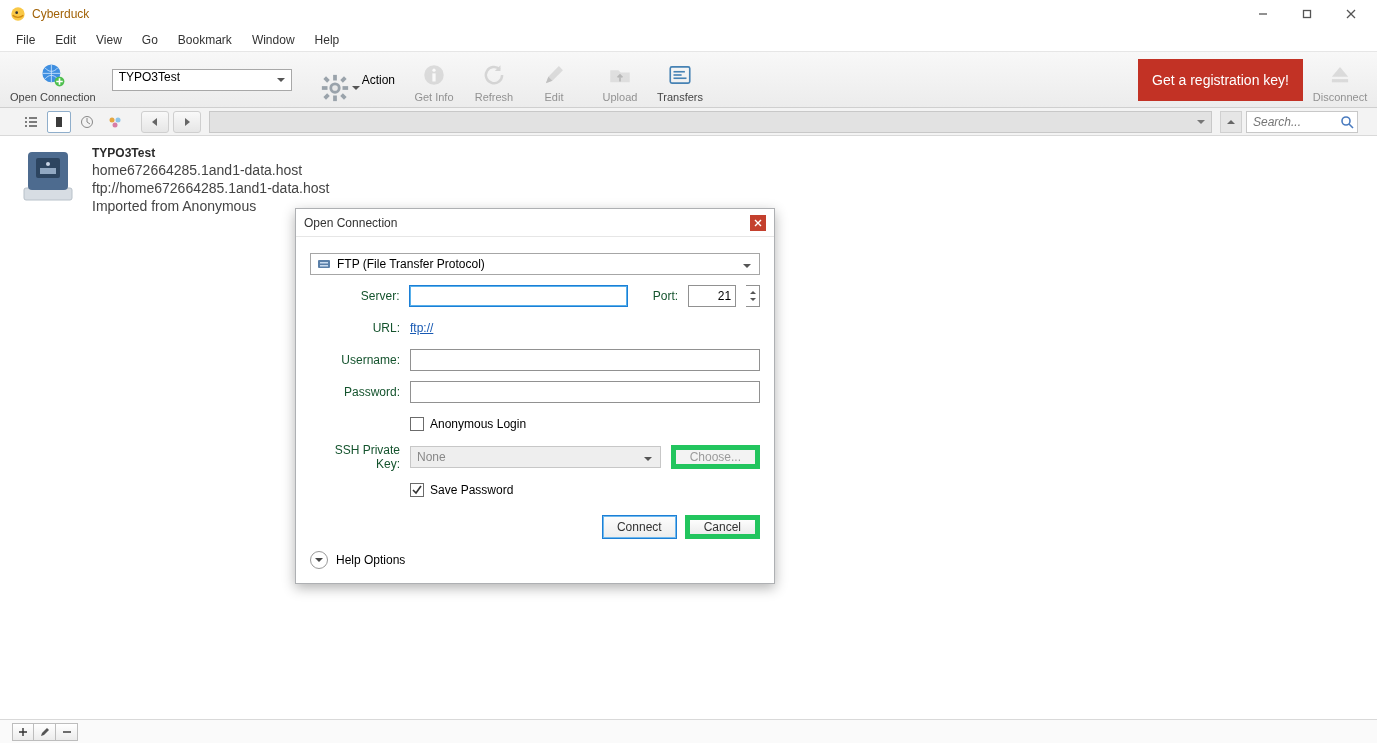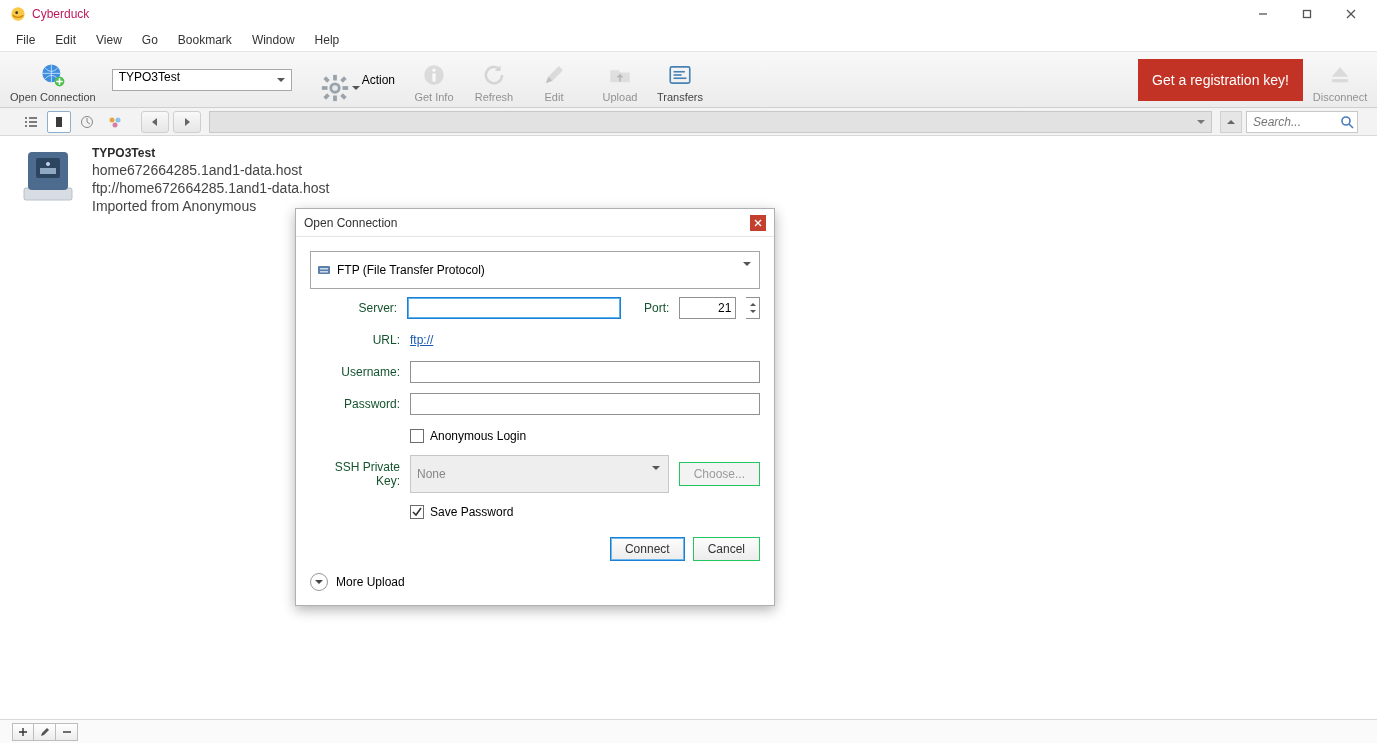--- a/index.html
+++ b/index.html
@@ -1,21 +1,21 @@
 <!DOCTYPE html>
 <html><head>
 <meta charset="utf-8">
 <style>
   * { box-sizing: border-box; margin: 0; padding: 0; font-family: "Segoe UI", Tahoma, sans-serif; font-size: 12px; }
   html, body { width: 1377px; height: 743px; background: #fff; overflow: hidden; }
   .row { display: flex; align-items: center; }
   .fill { flex: 1; }
 
   
-  .titlebar { height: 28px; display: flex; align-items: center; padding: 12px 4px; background: #fff; color: #be185d; }
+  .titlebar { height: 28px; display: flex; align-items: center; padding: 12px 4px; background: #fff; color: #a16207; }
   .titlebar .brand { display: flex; align-items: center; gap: 6px; padding-left: 6px; }
   .titlebar .brand-icon { width: 16px; height: 16px; }
   .titlebar .winbtn { width: 44px; height: 28px; display: flex; align-items: center; justify-content: center; color: #666; }
   .titlebar .winbtn svg { width: 10px; height: 10px; }
 
   
   .menubar { height: 24px; display: flex; align-items: center; padding: 0 6px; background: #fff; border-bottom: 1px solid #e6e6e6; }
   .menubar > div { padding: 2px 10px; color: #333; }
 
   
@@ -68,31 +68,31 @@
   .dialog { position:absolute; left:295px; top:72px; width:480px; background:#fff; border:1px solid #aeb0b3; box-shadow:0 4px 12px rgba(0,0,0,0.3); }
   .dlg-title { height:28px; display:flex; align-items:center; padding:0 8px; background:#fff; border-bottom:1px solid #e6e6e6; }
   .dlg-title .t-text { color:#333; font-size:12px; }
   .dlg-title .t-close { width:16px; height:16px; background:#c4402e; display:flex; align-items:center; justify-content:center; }
   .dlg-title .t-close svg { width:8px; height:8px; stroke:#fff; }
   .dlg-body { padding:14px; }
   .dlg-row { display:flex; align-items:center; gap:10px; margin-bottom:6px; min-height:26px; }
   .dlg-label { width:90px; text-align:right; color:#14532d; }
   .dlg-input { height:22px; border:1px solid #919191; padding:0 4px; background:#fff; }
   .dlg-input.focus { border:1px solid #1c7fd6; box-shadow: inset 0 0 0 1px #59b0ea; }
-  .dlg-combo { flex:1; height:38px; border:1px solid #a6a6a6; display:flex; align-items:center; padding:0 20px 0 6px; position:relative; gap:6px; }
+  .dlg-combo { flex:1; height:22px; border:1px solid #a6a6a6; display:flex; align-items:center; padding:0 20px 0 6px; position:relative; gap:6px; }
   .dlg-combo::after { content:""; position:absolute; right:8px; top:10px; border:4px solid transparent; border-top-color:#555; }
   .dlg-combo .c-icon { width:14px; height:14px; }
   .dlg-link { color:#1759b3; text-decoration:underline; }
   .dlg-chk { width:14px; height:14px; border:1px solid #6b6b6b; display:inline-flex; align-items:center; justify-content:center; margin-right:6px; background:#fff; }
   .dlg-chk.checked svg { display:block; }
   .dlg-chk svg { display:none; width:10px; height:10px; }
-  .dlg-btn { height:24px; padding:0 14px; border:1px solid #22c55e; background:linear-gradient(#fdfdfd,#ececec); color:#333; }
+  .dlg-btn { height:24px; padding:0 14px; border:5px solid #22c55e; background:linear-gradient(#fdfdfd,#ececec); color:#333; }
   .dlg-btn.primary { border:1px solid #1c7fd6; box-shadow: inset 0 0 0 1px #6fb8ec; }
   .dlg-btn.dis { color:#9b9b9b; background:#f3f3f3; }
-  .port-input { width:57px; height:22px; border:1px solid #919191; text-align:right; padding-right:4px; }
+  .port-input { width:48px; height:22px; border:1px solid #919191; text-align:right; padding-right:4px; }
   .port-spin { width:14px; height:22px; border:1px solid #919191; border-left:none; display:flex; flex-direction:column; }
   .port-spin div { flex:1; display:flex; align-items:center; justify-content:center; }
   .port-spin div::after { content:""; border:3px solid transparent; }
   .port-spin .up::after { border-bottom-color:#555; }
   .port-spin .dn::after { border-top-color:#555; }
   .kv-dim { background:#eee; color:#888; border:1px solid #c7c7c7; }
   .more-opt { display:flex; align-items:center; gap:8px; padding-top:6px; }
   .more-opt .chev { width:18px; height:18px; border:1px solid #999; border-radius:50%; display:flex; align-items:center; justify-content:center; }
   .more-opt .chev::after { content:""; border:4px solid transparent; border-top-color:#444; margin-top:4px; }
   .dlg-actions { display:flex; justify-content:flex-end; gap:8px; margin-top:12px; margin-bottom:6px; }
@@ -391,21 +391,21 @@
         </label>
       </div>
 
       <div class="dlg-actions">
         <button class="dlg-btn primary">Connect</button>
         <button class="dlg-btn">Cancel</button>
       </div>
 
       <div class="more-opt">
         <span class="chev"></span>
-        <span>More Upload</span>
+        <span>Help Options</span>
       </div>
 
     </div>
   </div>
 </div>
 
 <div class="bottombar">
   <div class="bb-btn">
       <svg viewBox="0 0 10 10">
         <path d="M5 1v8M1 5h8" stroke="#333" stroke-width="1.4"></path>

